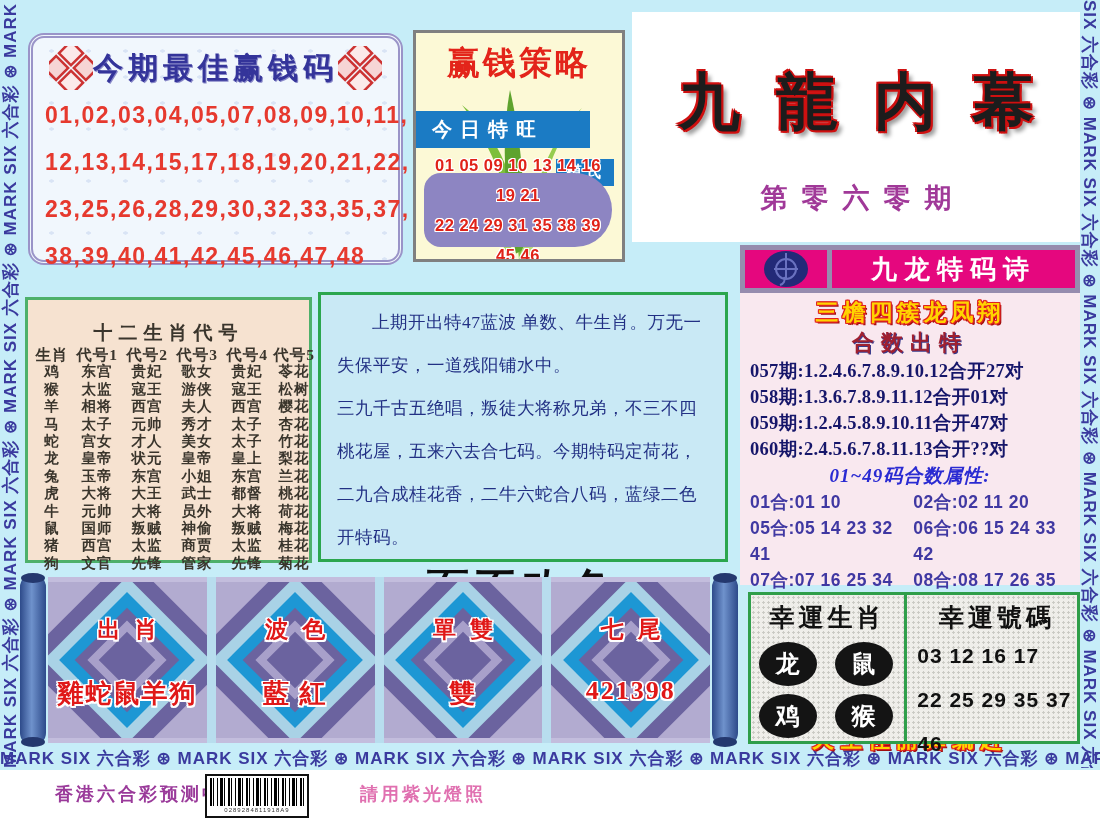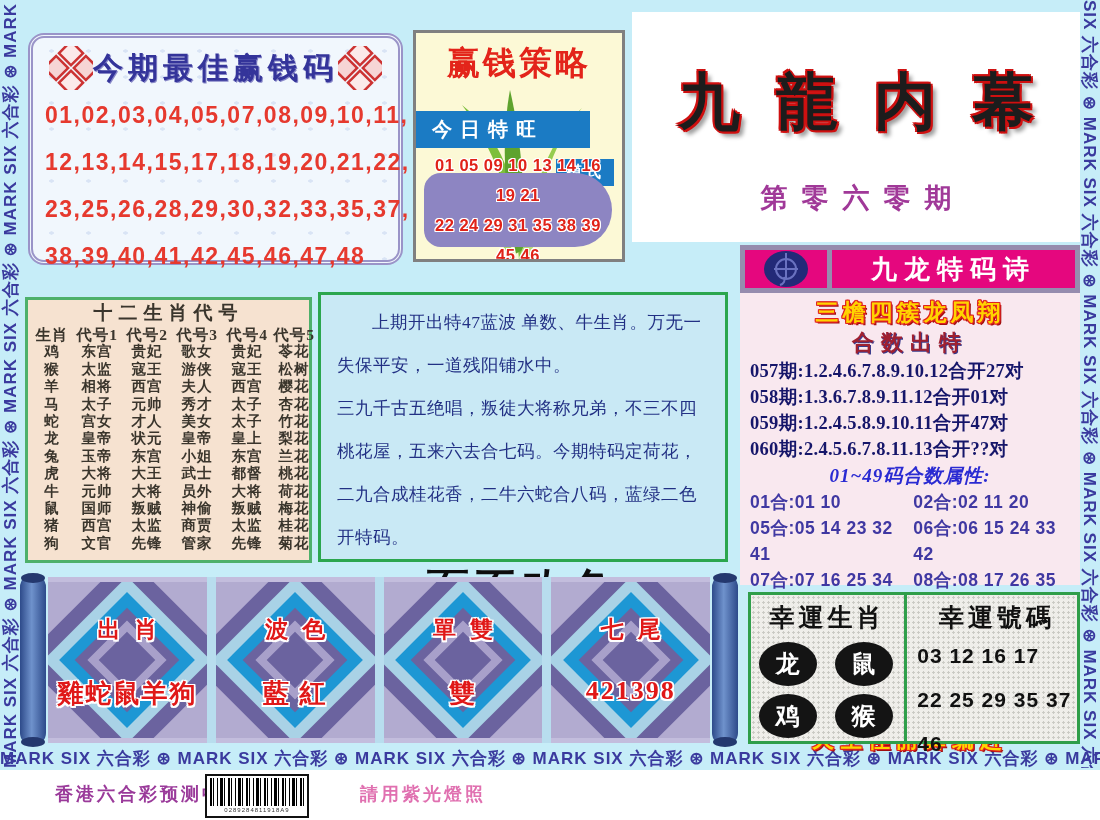--- a/index.html
+++ b/index.html
@@ -49,21 +49,21 @@
   .poem-sub1{text-align:center;font-weight:bold;font-size:23px;letter-spacing:4px;font-family:"Liberation Serif",serif;color:#ffd400;text-shadow:-1px -1px 0 #e02020,1px -1px 0 #e02020,-1px 1px 0 #e02020,1px 1px 0 #e02020,0 -1px 0 #e02020,0 1px 0 #e02020,-1px 0 0 #e02020,1px 0 0 #e02020,2px 2px 0 #a01010;}
   .poem-sub2{text-align:center;font-weight:bold;font-size:22px;letter-spacing:7px;font-family:"Liberation Serif",serif;color:#a02030;text-shadow:1px 1px 0 #3a3a8c;}
   .issue-line{font-family:"Liberation Serif",serif;font-weight:600;font-size:18.5px;color:#16166a;line-height:26px;letter-spacing:0.3px;}
   .attr-title{text-align:center;font-style:italic;font-weight:bold;font-size:19px;color:#2a2ad2;line-height:27px;letter-spacing:1px;font-family:"Liberation Serif",serif;}
   .pair-row{display:flex;font-weight:bold;font-size:17.5px;color:#4038a2;line-height:26px;letter-spacing:0.5px;}
   .pair-row span:first-child{flex:0 0 51%;}
   .poem-footer{text-align:center;margin-top:2px;font-weight:bold;font-size:22px;letter-spacing:6px;font-family:"Liberation Serif",serif;color:#ffd400;text-shadow:-1px -1px 0 #e02020,1px -1px 0 #e02020,-1px 1px 0 #e02020,1px 1px 0 #e02020,0 -1px 0 #e02020,0 1px 0 #e02020,-1px 0 0 #e02020,1px 0 0 #e02020,2px 2px 0 #a01010;}
 
   
   .zodiac-box{position:absolute;left:25px;top:297px;width:287px;height:266px;border:3px solid #4db06a;background:#f6e2d0;box-sizing:border-box;font-family:"Liberation Serif",serif;color:#3a352c;}
-  .zodiac-title{text-align:center;font-weight:bold;font-size:19px;letter-spacing:6px;margin-top:0;}
+  .zodiac-title{text-align:center;font-weight:bold;font-size:19px;letter-spacing:6px;margin-top:20px;}
   .zodiac-grid{display:grid;grid-template-columns:40px 50px 50px 50px 50px 44px;padding:0 4px;}
   .zodiac-grid span{text-align:center;font-weight:bold;font-size:14.5px;line-height:17.4px;letter-spacing:1px;white-space:nowrap;}
   .zodiac-head span{font-size:15.5px;}
 
   
   .tips-box{position:absolute;left:318px;top:292px;width:410px;height:270px;border:3px solid #2ba64e;background:#c9e9f5;box-sizing:border-box;padding:6px 16px 0 16px;font-family:"Liberation Serif",serif;color:#223084;}
   .tips-box p{margin:0;font-size:17.5px;line-height:43px;letter-spacing:0.5px;}
   .tips-p1{text-indent:2em;}
   .tips-highlight{text-align:center;font-weight:bold;font-size:42px;color:#0d0d0d;letter-spacing:6px;margin-top:2px;font-family:"Liberation Serif",serif;}
 

